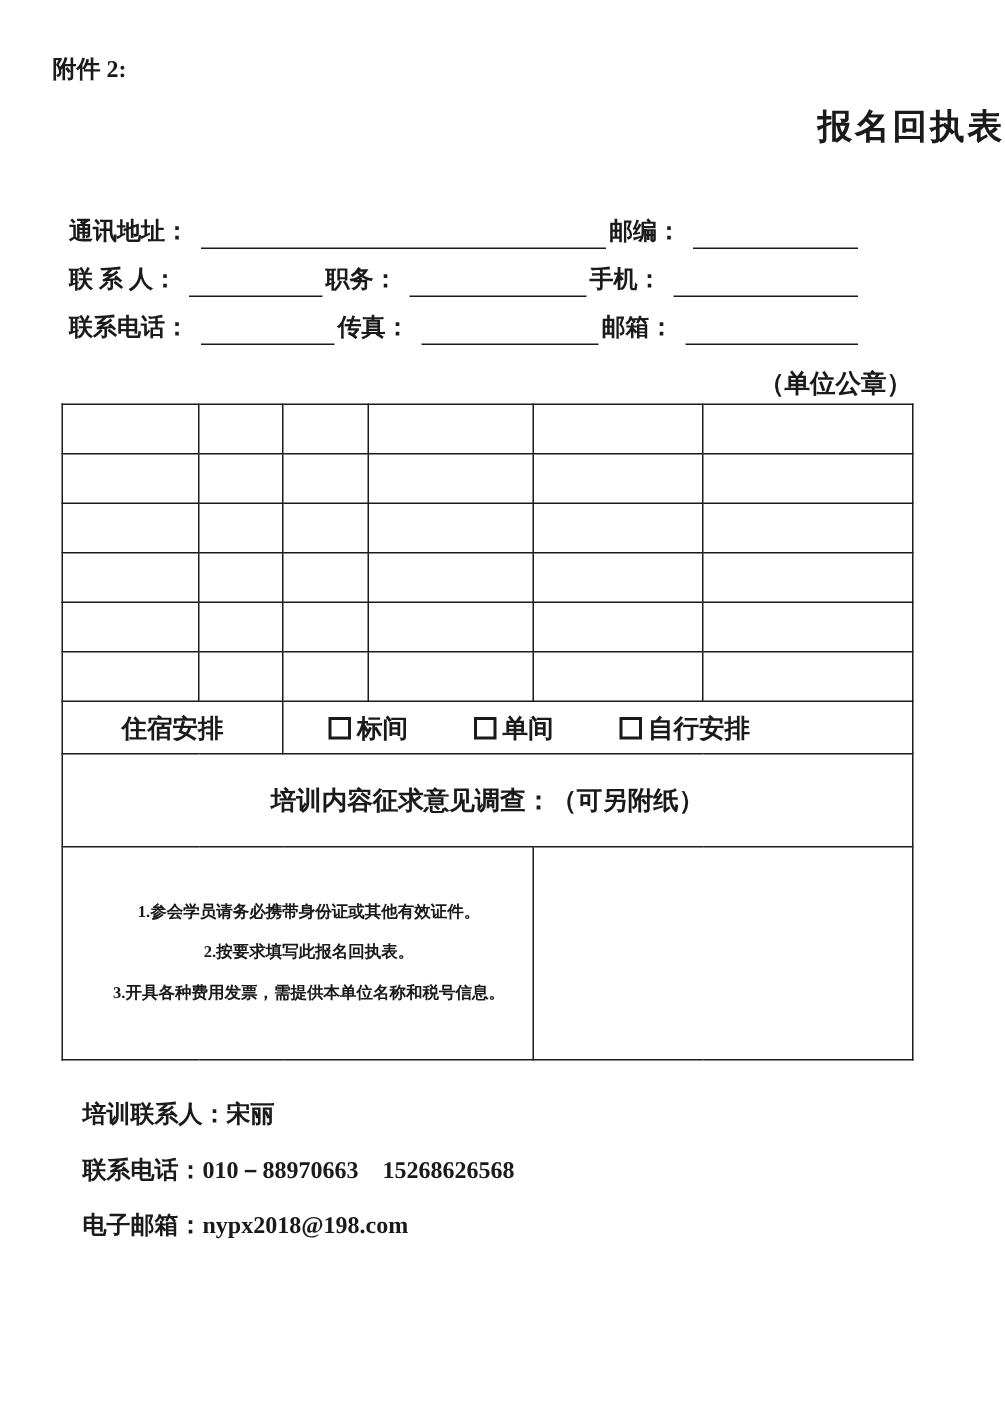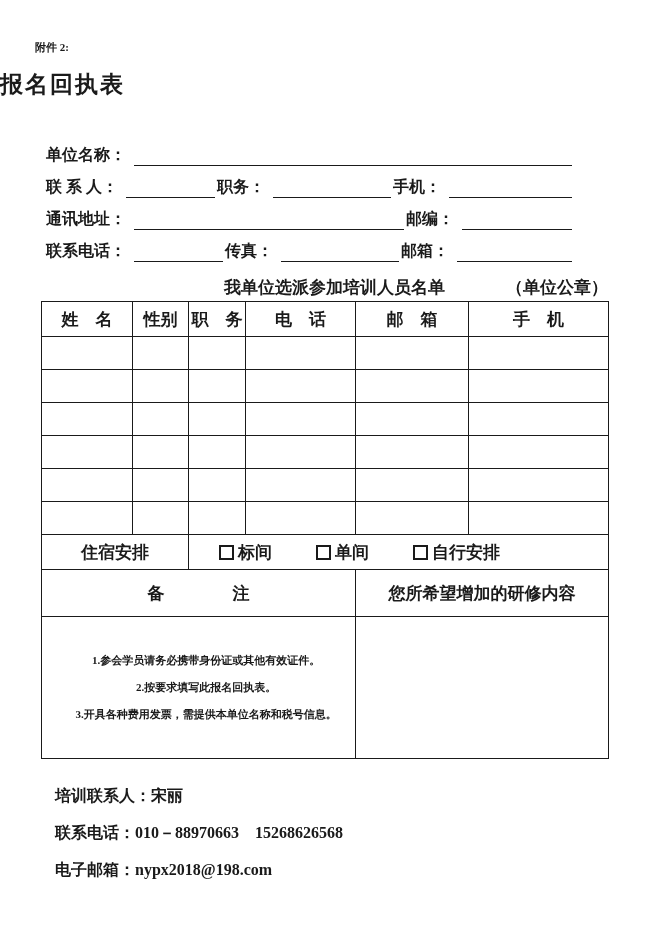--- a/index.html
+++ b/index.html
@@ -8,25 +8,25 @@
     position: relative;
     width: 670px;
     height: 949px;
     overflow: hidden;
     background: #ffffff;
     color: #1a1a1a;
     font-family: "Liberation Serif", "DejaVu Serif", serif;
     font-weight: 700;
   }
 
-  .attachment { padding: 36px 0 0 35px; font-size: 11px; line-height: 22px; }
+  .attachment { padding: 36px 0 0 35px; font-size: 16px; line-height: 22px; }
 
   .doc-title {
     margin-top: 12px;
-    text-align: left;
+    text-align: right;
     font-size: 23px;
     letter-spacing: 2px;
     line-height: 30px;
   }
 
   
   .form-block { margin: 34px 0 0 46px; width: 526px; font-size: 16px; }
   .form-row { display: flex; align-items: flex-end; height: 32px; }
   .form-row .lbl { white-space: nowrap; line-height: 23px; }
   .form-row .lbl.mid { margin-left: 2px; }
@@ -98,70 +98,57 @@
 <body>
 
 <div class="page">
 
   <div class="attachment">附件 2:</div>
 
   <div class="doc-title">报名回执表</div>
 
   <div class="form-block">
     <div class="form-row">
-      <span class="lbl">单位名称：</span>
+      <span class="lbl">通讯地址：</span>
+      <span class="blank w270"></span>
+      <span class="lbl mid">邮编：</span>
       <span class="blank grow"></span>
     </div>
     <div class="form-row">
       <span class="lbl">联 系 人：</span>
       <span class="blank w89"></span>
       <span class="lbl mid">职务：</span>
       <span class="blank w118"></span>
       <span class="lbl mid">手机：</span>
       <span class="blank grow"></span>
     </div>
     <div class="form-row">
-      <span class="lbl">通讯地址：</span>
-      <span class="blank w270"></span>
-      <span class="lbl mid">邮编：</span>
-      <span class="blank grow"></span>
-    </div>
-    <div class="form-row">
       <span class="lbl">联系电话：</span>
       <span class="blank w89"></span>
       <span class="lbl mid">传真：</span>
       <span class="blank w118"></span>
       <span class="lbl mid">邮箱：</span>
       <span class="blank grow"></span>
     </div>
   </div>
 
   <div class="roster-head">
-    <span class="roster-caption">我单位选派参加培训人员名单</span>
     <span class="roster-seal">（单位公章）</span>
   </div>
 
   <table class="roster">
     <colgroup>
       <col style="width:91px">
         <col style="width:56px">
         <col style="width:57px">
       <col style="width:110px">
         <col style="width:113px">
         <col style="width:140px">
     </colgroup>
     <tbody>
-      <tr class="hdr">
-        <td>姓　名</td>
-        <td>性别</td>
-        <td>职　务</td>
-        <td>电　话</td>
-        <td>邮　箱</td>
-        <td>手　机</td>
-      </tr>
       <tr class="empty">
         <td></td>
           <td></td>
           <td></td>
           <td></td>
           <td></td>
           <td></td>
       </tr>
       <tr class="empty">
         <td></td>
@@ -217,25 +204,24 @@
               <span>单间</span>
             </span>
             <span class="opt">
               <span class="checkbox"></span>
               <span>自行安排</span>
             </span>
           </div>
         </td>
       </tr>
 
-
-      <tr class="rem-hd">
-        <td colspan="4">备　　　　注</td>
-        <td colspan="2">您所希望增加的研修内容</td>
-      </tr>
+      <tr class="survey">
+        <td colspan="6" class="survey-cell">培训内容征求意见调查：（可另附纸）</td>
+      </tr>
+
 
       <tr class="notes">
         <td colspan="4" class="notes-cell">
           <p>1.参会学员请务必携带身份证或其他有效证件。</p>
           <p>2.按要求填写此报名回执表。</p>
           <p>3.开具各种费用发票，需提供本单位名称和税号信息。</p>
         </td>
         <td colspan="2"></td>
       </tr>
     </tbody>

